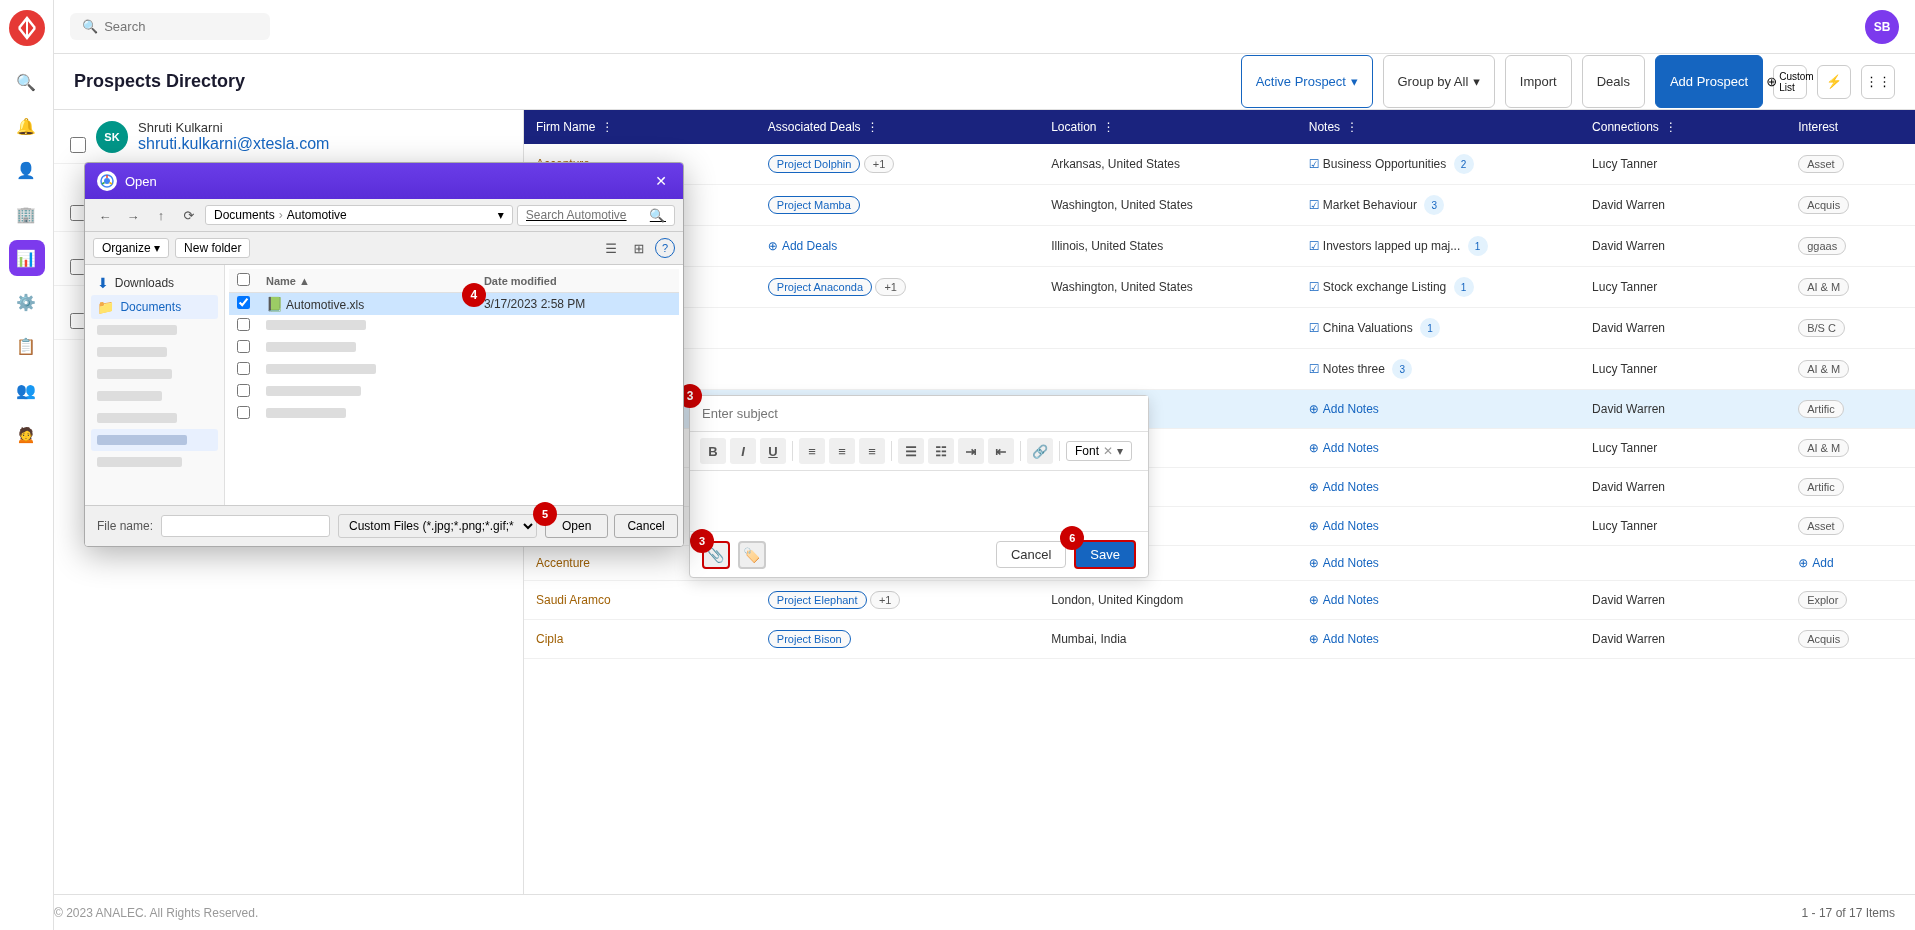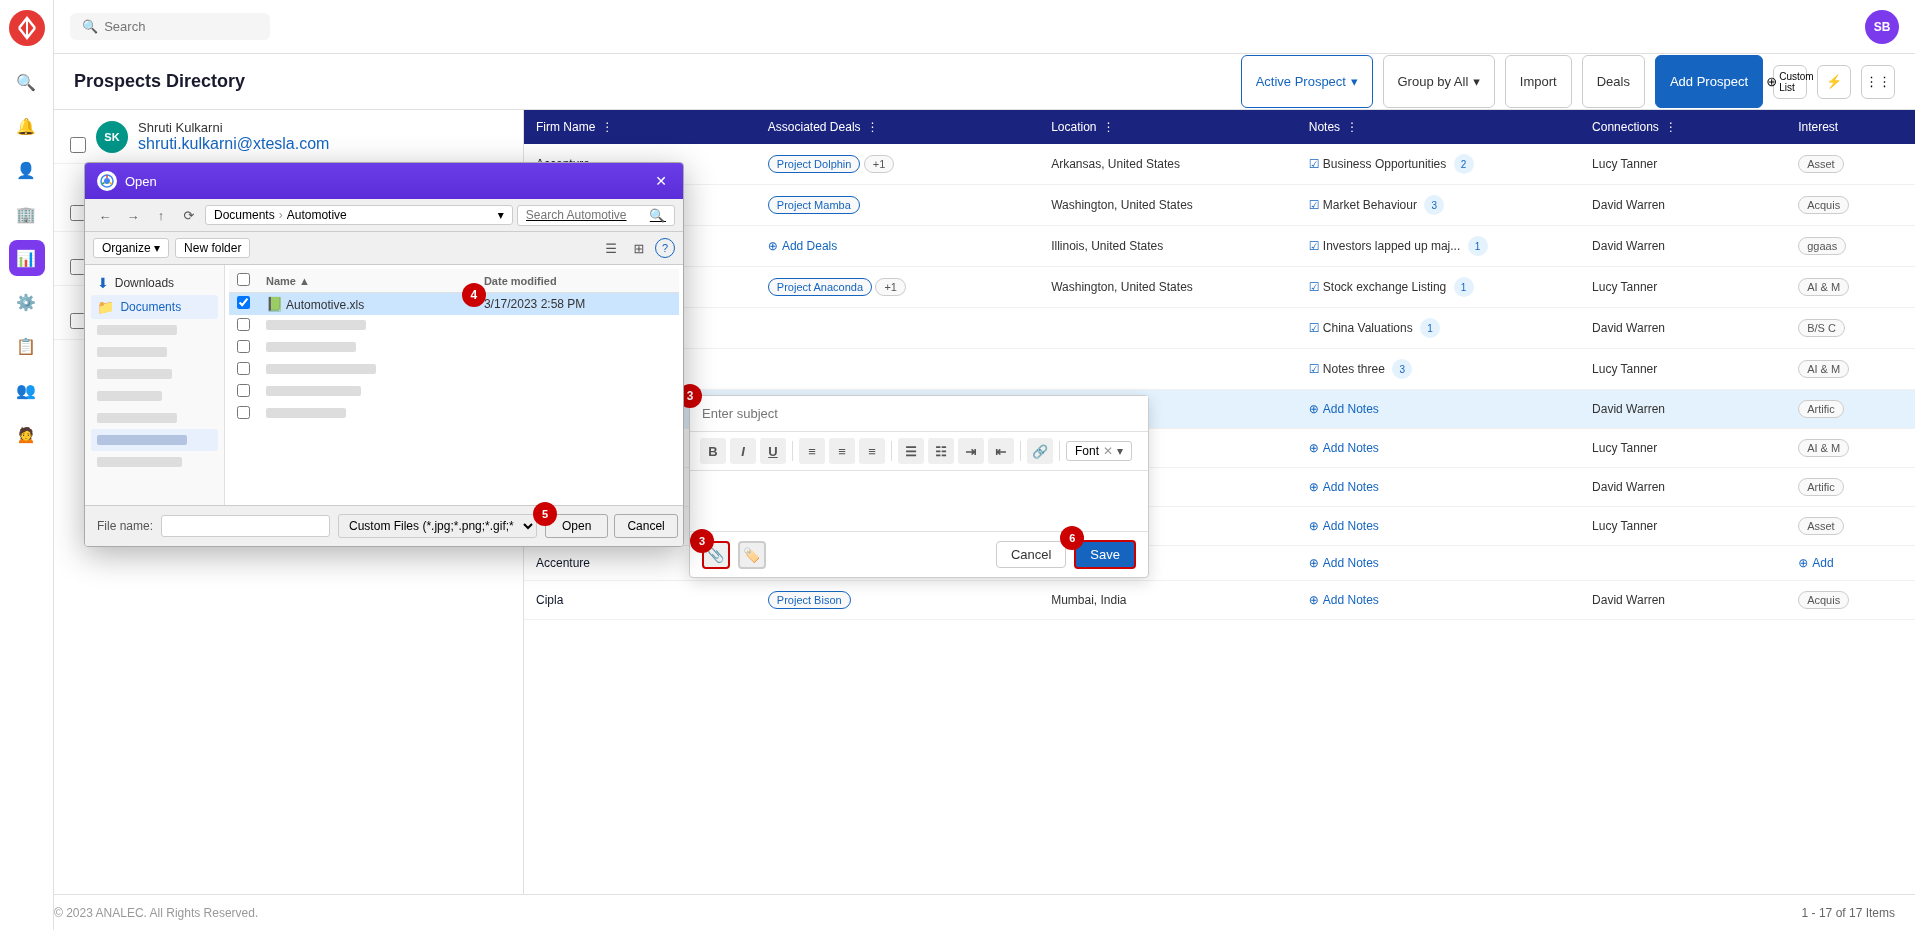--- a/index.html
+++ b/index.html
@@ -51,21 +51,21 @@
     .data-table th .col-header { display: flex; align-items: center; gap: 6px; }
     .data-table td { padding: 10px 12px; border-bottom: 1px solid #f0f0f0; font-size: 12px; color: #333; vertical-align: middle; }
     .data-table tr.highlighted-row { background: #e3f2fd; }
     .tag { display: inline-flex; align-items: center; padding: 2px 8px; border-radius: 12px; border: 1px solid #ccc; font-size: 11px; color: #555; background: #f9f9f9; white-space: nowrap; }
     .tag-blue { border-color: #1565c0; color: #1565c0; }
     .add-deals { display: flex; align-items: center; gap: 4px; color: #1565c0; cursor: pointer; font-size: 12px; }
     .plus-circle { color: #1565c0; }
     .note-check { color: #1565c0; font-size: 12px; }
     .add-notes { display: flex; align-items: center; gap: 4px; color: #1565c0; cursor: pointer; font-size: 12px; }
     .count-badge { display: inline-flex; align-items: center; justify-content: center; width: 20px; height: 20px; background: #e3f2fd; border-radius: 50%; font-size: 10px; color: #1565c0; margin-left: 4px; }
-    .link-text { color: #0f172a; cursor: pointer; }
+    .link-text { color: #a16207; cursor: pointer; }
 
     
     .footer { height: 36px; background: #fff; border-top: 1px solid #e0e0e0; display: flex; align-items: center; justify-content: center; font-size: 12px; color: #999; }
     .pagination { margin-left: auto; padding-right: 20px; font-size: 12px; color: #666; }
 
     
     .file-dialog-overlay { position: absolute; top: 52px; left: 30px; z-index: 100; }
     .file-dialog { width: 600px; background: #fff; border: 1px solid #aaa; border-radius: 4px; box-shadow: 0 8px 32px rgba(0,0,0,0.3); overflow: hidden; }
     .dialog-titlebar { background: linear-gradient(to bottom, #6a3de8, #5a2dd8); color: #fff; padding: 8px 12px; display: flex; align-items: center; justify-content: space-between; }
     .dialog-title { font-size: 13px; font-weight: 500; display: flex; align-items: center; gap: 8px; }
@@ -374,20 +374,30 @@
               <td></td>
               <td>
                   <span class="add-notes"><span class="plus-circle">⊕</span> Add Notes</span>
                 </td>
               <td></td>
               <td>
                   <span class="add-notes" style="font-size:12px;"><span class="plus-circle">⊕</span> Add</span>
                 </td>
             </tr>
 
+            <tr>
+              <td><span class="link-text">Saudi Aramco</span></td>
+              <td><span class="tag tag-blue">Project Elephant</span> <span class="tag">+1</span></td>
+              <td>London, United Kingdom</td>
+              <td>
+                  <span class="add-notes"><span class="plus-circle">⊕</span> Add Notes</span>
+                </td>
+              <td>David Warren</td>
+              <td><span class="tag">Explor</span></td>
+            </tr>
 
             <tr>
               <td><span class="link-text">Cipla</span></td>
               <td><span class="tag tag-blue">Project Bison</span></td>
               <td>Mumbai, India</td>
               <td>
                   <span class="add-notes"><span class="plus-circle">⊕</span> Add Notes</span>
                 </td>
               <td>David Warren</td>
               <td><span class="tag">Acquis</span></td>

